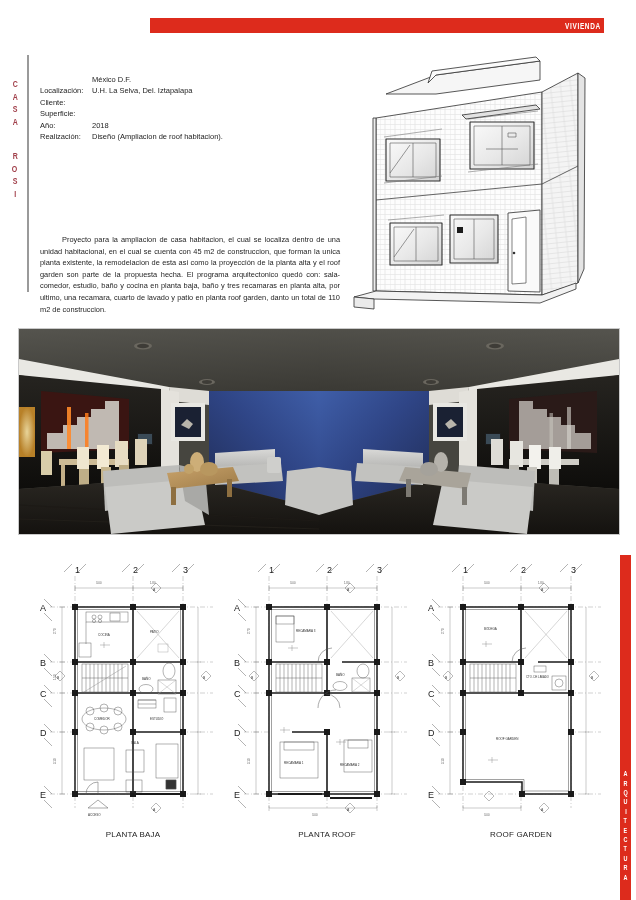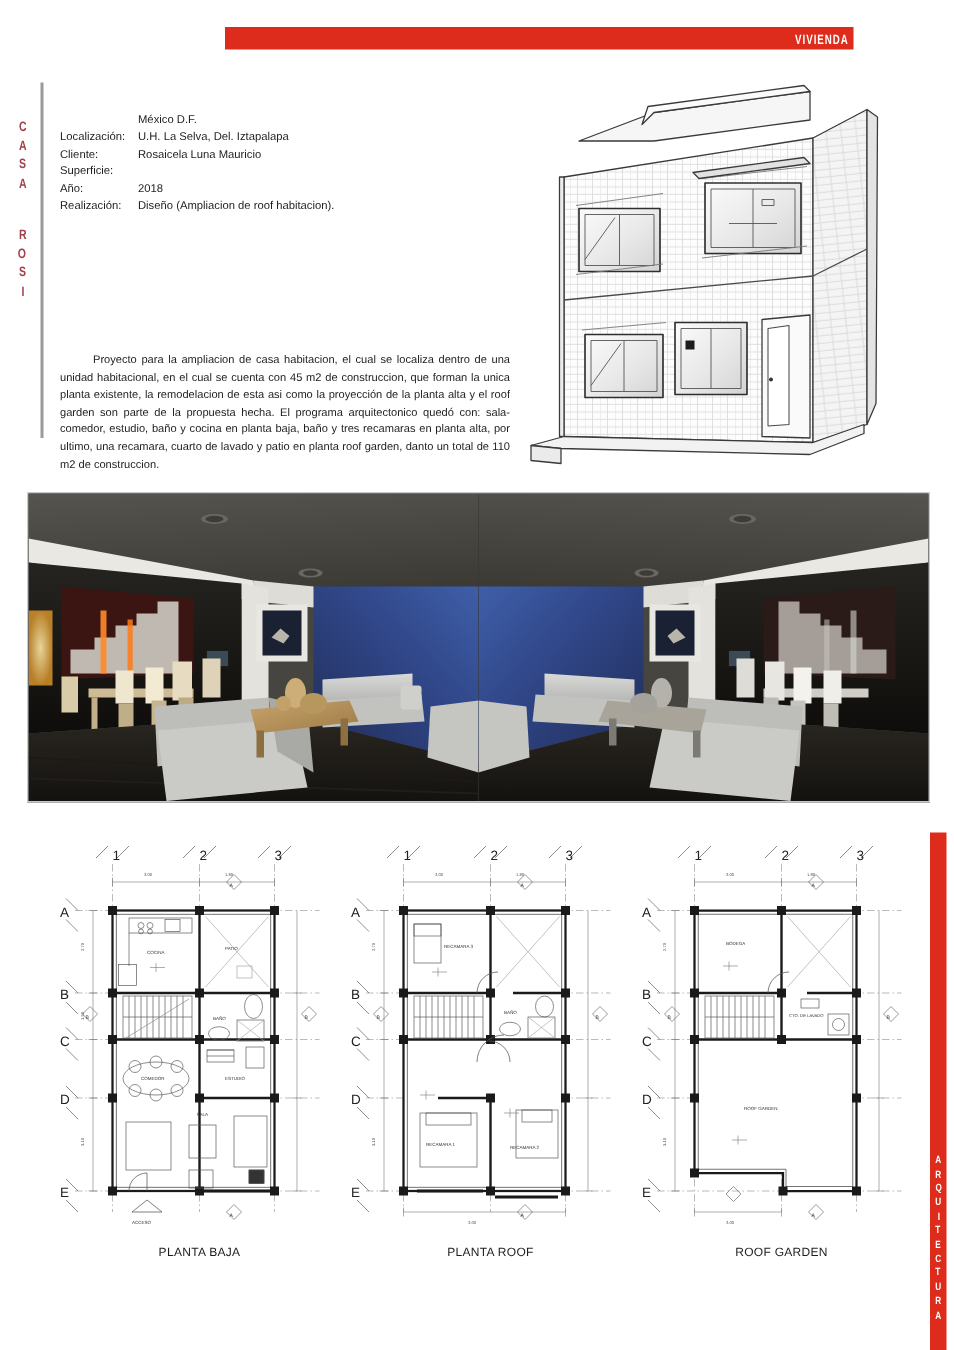--- a/index.html
+++ b/index.html
@@ -5,21 +5,21 @@
   html,body{margin:0;padding:0;}
   body{
     width:636px;height:900px;background:#ffffff;
     font-family:"Liberation Sans", sans-serif;
     position:relative;overflow:hidden;
   }
   .sheet{position:absolute;inset:0;}
 
   
   .header-bar{
-    position:absolute;left:150px;top:18px;width:419px;height:15px;
+    position:absolute;left:150px;top:18px;width:454px;height:15px;
     background:#dd2b1c;
     display:flex;align-items:center;justify-content:flex-end;
   }
   .header-bar .label{
     color:#ffffff;font-size:9px;font-weight:bold;letter-spacing:.9px;
     transform:scaleX(.72);transform-origin:right center;
     padding-right:4px;white-space:nowrap;
   }
 
   
@@ -121,21 +121,20 @@
     <div class="info-row indent">
       <span class="k"></span>
       <span class="v">México D.F.</span>
     </div>
     <div class="info-row">
       <span class="k">Localización:</span>
       <span class="v">U.H. La  Selva, Del. Iztapalapa</span>
     </div>
     <div class="info-row">
       <span class="k">Cliente:</span>
-      <span class="v">Rosaicela Luna Mauricio</span>
     </div>
     <div class="info-row">
       <span class="k">Superficie:</span>
     </div>
     <div class="info-row">
       <span class="k">Año:</span>
       <span class="v">2018</span>
     </div>
     <div class="info-row">
       <span class="k">Realización:</span>

